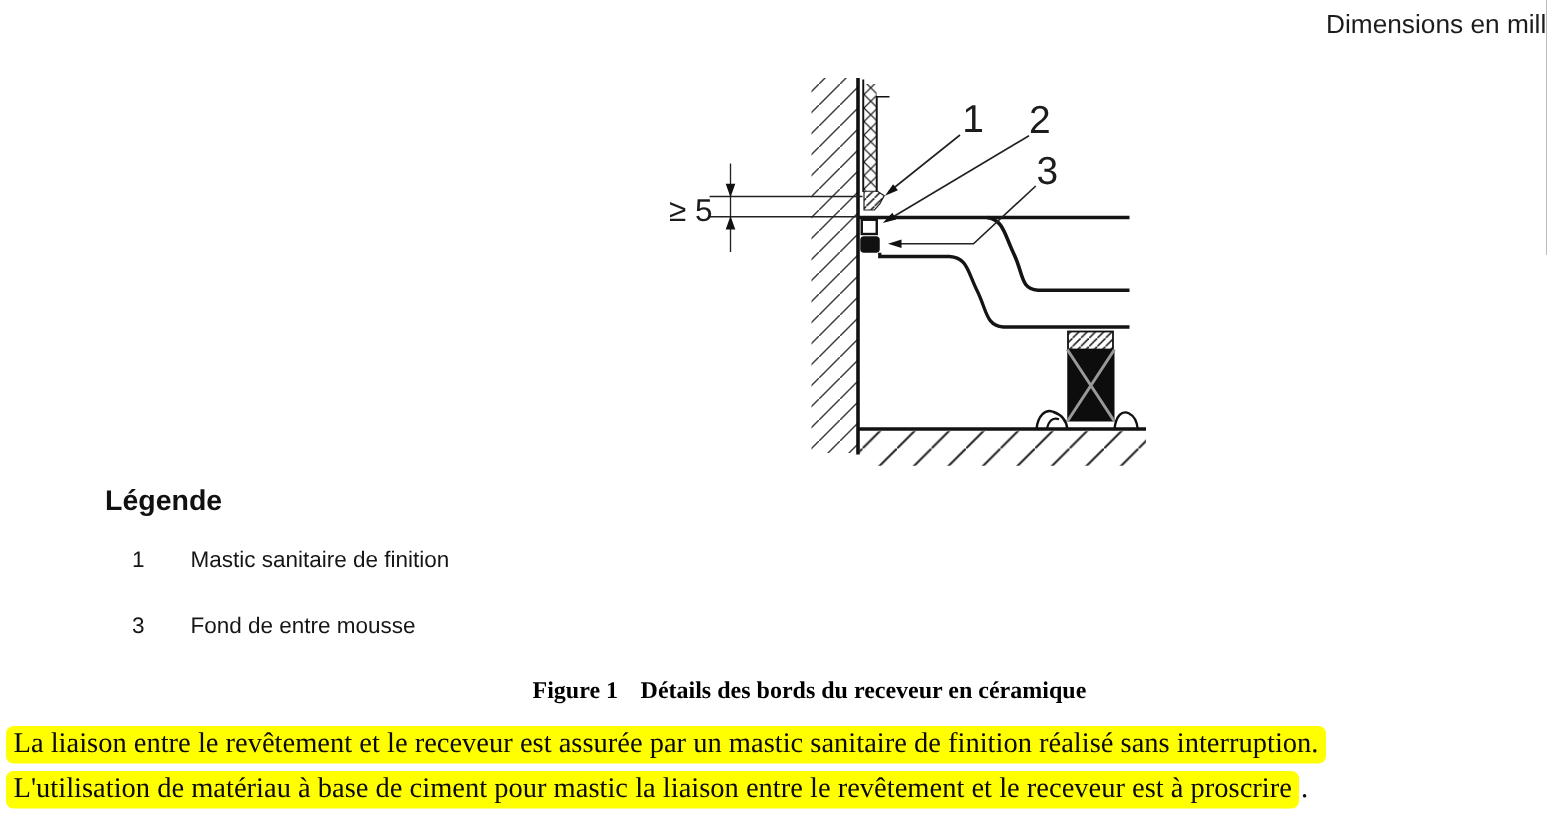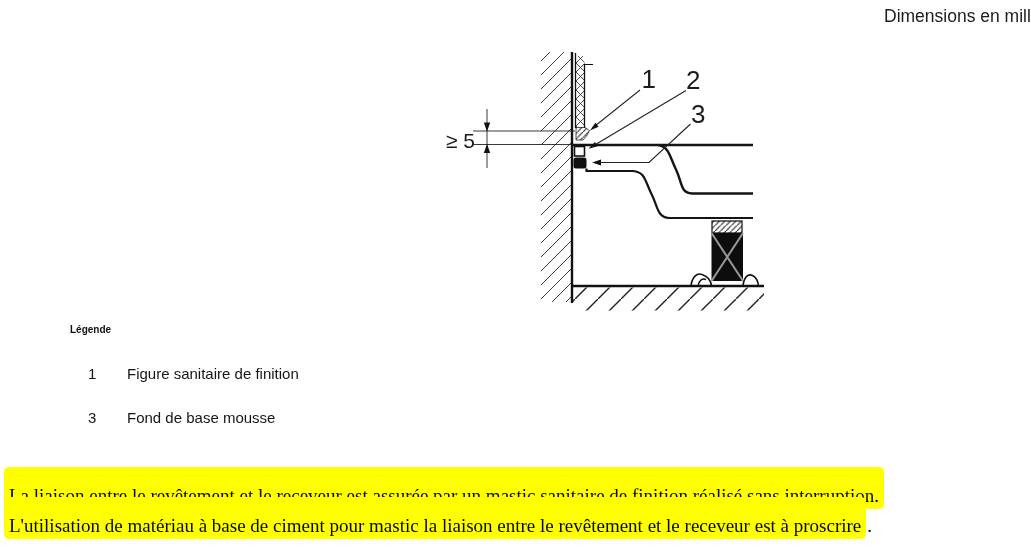--- a/index.html
+++ b/index.html
@@ -3,30 +3,30 @@
 <meta charset="utf-8">
 <style>
   html,body{margin:0;padding:0;background:#888;}
   #page{
     position:relative;width:1031px;height:550px;background:#ffffff;
     overflow:hidden;font-family:"Liberation Sans",sans-serif;color:#111;
   }
   .abs{position:absolute;}
   #dim-note{left:884px;top:6px;font-size:17.5px;color:#1c1c1c;white-space:nowrap;}
   
-  #legend-title{left:70px;top:324px;font-size:10px;font-weight:bold;color:#111;}
+  #legend-title{left:70px;top:324px;font-size:19px;font-weight:bold;color:#111;}
   .lg-row{left:88px;font-size:15px;color:#161616;white-space:nowrap;}
   .lg-num{display:inline-block;width:39px;}
   
   #caption{left:355px;top:452px;font-family:"Liberation Serif",serif;font-weight:bold;
            font-size:16px;color:#000;white-space:nowrap;}
   #caption .cap-title{margin-left:15px;}
   
   .hl-line{left:4px;font-family:"Liberation Serif",serif;font-size:19px;color:#0a0a0a;white-space:nowrap;}
-  .hl{border-radius:5px;padding:18px 5px 3px 5px;}
+  .hl{border-radius:5px;padding:1px 5px 3px 5px;}
   .hl-after{padding-left:1px;}
   
   #figure-svg{left:430px;top:40px;}
   svg text{font-family:"Liberation Sans",sans-serif;fill:#1c1c1c;font-weight:300;}
 </style>
 </head>
 <body>
 
 <div id="page">
 
@@ -100,26 +100,29 @@
       <polygon points="592,162.5 601,159.6 601,165.4" fill="#111" stroke="none"></polygon>
     </g>
     <text x="641.5" y="88" font-size="26">1</text>
     <text x="686" y="88.5" font-size="26">2</text>
     <text x="691" y="122.5" font-size="26">3</text>
   </svg>
 
   <div id="legend-title" class="abs">Légende</div>
 
   <div class="abs lg-row" style="top:365px">
-    <span class="lg-num">1</span><span>Figure sanitaire de finition</span>
+    <span class="lg-num">1</span><span>Mastic sanitaire de finition</span>
   </div>
   <div class="abs lg-row" style="top:409px">
-    <span class="lg-num">3</span><span>Fond de base mousse</span>
+    <span class="lg-num">3</span><span>Fond de entre mousse</span>
   </div>
 
+  <div id="caption" class="abs">
+    <span class="cap-prefix">Figure 1</span><span class="cap-title">Détails des bords du receveur en céramique</span>
+  </div>
 
   <div class="abs hl-line" style="top:485px">
     <span class="hl" style="background: rgb(255, 255, 0);">La liaison entre le revêtement et le receveur est assurée par un mastic sanitaire de finition réalisé sans interruption.</span><span class="hl-after"></span>
   </div>
   <div class="abs hl-line" style="top:515px">
     <span class="hl" style="background: rgb(255, 255, 0);">L'utilisation de matériau à base de ciment pour mastic la liaison entre le revêtement et le receveur est à proscrire</span><span class="hl-after">.</span>
   </div>
 
 </div>
 

